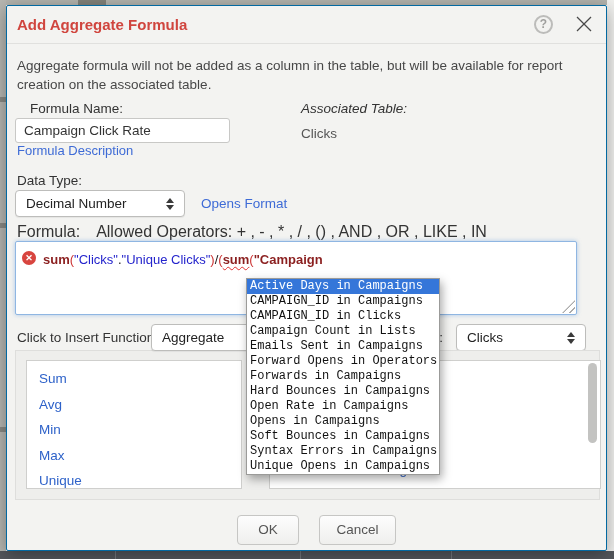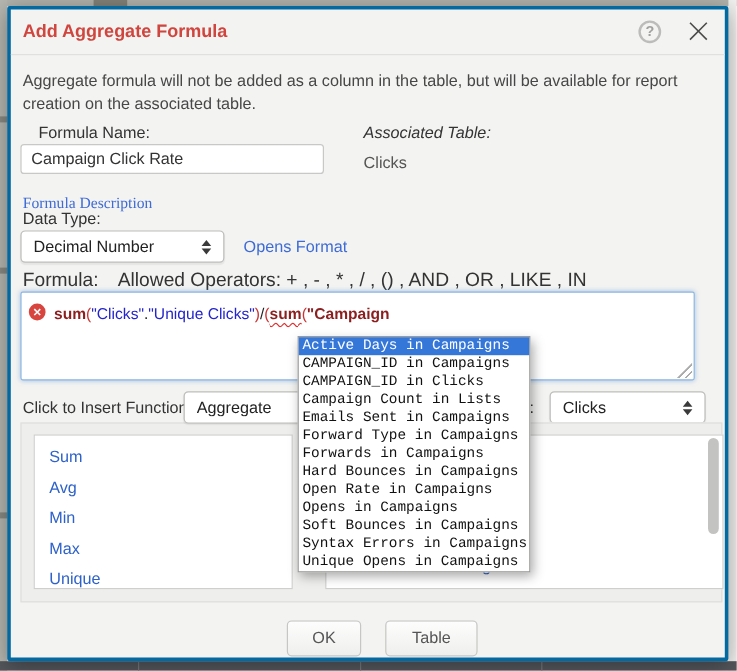--- a/index.html
+++ b/index.html
@@ -9,33 +9,33 @@
   .bg-top    { position:absolute; left:0; top:0; width:614px; height:5px; background:#b3b3ad; }
   .bg-top-dark { position:absolute; left:78px; top:0; width:28px; height:5px; background:#82827a; }
   .bg-left   { position:absolute; left:0; top:0; width:6px; height:559px; background:#b7b7b1; }
   .bg-left-mark { position:absolute; left:0; width:6px; height:5px; background:#8a8a84; }
   .bg-right  { position:absolute; left:607px; top:0; width:7px; height:559px; background:#f1f1ef; }
   .bg-bottom { position:absolute; left:0; top:551px; width:614px; height:8px; background:#54575c; }
   .bg-bottom-line { position:absolute; top:551px; width:1px; height:8px; background:#75787d; }
 
   
   .modal { position:absolute; left:6px; top:5px; width:601px; height:546px; background:#f3f3f1;
-           border:3px solid #0369a1; border-radius:2px; box-shadow:0 4px 18px rgba(0,0,0,.35); }
+           border:1px solid #0369a1; border-radius:2px; box-shadow:0 4px 18px rgba(0,0,0,.35); }
   .mheader { position:absolute; left:0; top:0; width:100%; height:38px; border-bottom:1px solid #e0e0de; }
   .mtitle { position:absolute; left:10px; top:10px; font-size:15px; font-weight:bold; color:#d0453e; }
   .help { position:absolute; right:53px; top:9px; width:19px; height:19px; border:2px solid #bcbcba; border-radius:50%;
           color:#a0a09e; font-size:12px; font-weight:bold; text-align:center; line-height:15px; cursor:pointer; }
   .close { position:absolute; right:12px; top:8px; width:20px; height:20px; cursor:pointer; }
 
   .desc { position:absolute; left:10px; top:50px; width:582px; font-size:13.5px; color:#474747; line-height:19px; }
 
   .lbl { position:absolute; font-size:13.5px; color:#333; }
   .link { position:absolute; font-size:13px; color:#3e6bd6; cursor:pointer; text-decoration:none; }
 
-  .txtinput { position:absolute; left:8px; top:112px; width:253px; height:25px; background:#fff; border:1px solid #c8c8c6;
+  .txtinput { position:absolute; left:8px; top:112px; width:215px; height:25px; background:#fff; border:1px solid #c8c8c6;
               border-radius:3px; font-size:13.5px; color:#333; padding:0 8px; font-family:"Liberation Sans",sans-serif; }
 
   .select { position:absolute; background:#fff; border:1px solid #bdbdbb; border-radius:4px; height:27px;
             font-size:13.5px; color:#222; display:flex; align-items:center; padding:0 10px; cursor:pointer;
             box-shadow:0 1px 1px rgba(0,0,0,.06); }
   .select .val { flex:1; white-space:nowrap; overflow:hidden; }
   .stepper { width:9px; display:flex; flex-direction:column; align-items:center; gap:2px; margin-left:6px; }
   .tri-up   { width:0; height:0; border-left:4px solid transparent; border-right:4px solid transparent; border-bottom:5px solid #3a3a3a; }
   .tri-down { width:0; height:0; border-left:4px solid transparent; border-right:4px solid transparent; border-top:5px solid #3a3a3a; }
 
@@ -101,21 +101,21 @@
         <line x1="3" y1="3" x2="17" y2="17" stroke="#4a4a4a" stroke-width="1.3"></line>
         <line x1="17" y1="3" x2="3" y2="17" stroke="#4a4a4a" stroke-width="1.3"></line>
       </svg>
     </div>
   </div>
 
   <div class="desc">Aggregate formula will not be added as a column in the table, but will be available for report creation on the associated table.</div>
 
   <div class="lbl" style="left:23px; top:95px;">Formula Name:</div>
   <input class="txtinput" value="Campaign Click Rate" style="">
-  <a class="link" style="left:10px; top:153px;font-family:Liberation Serif, serif;">Formula Description</a>
+  <a class="link" style="left:10px; top:137px;">Formula Description</a>
 
   <div class="lbl" style="left:294px; top:95px;font-style:italic;">Associated Table:</div>
   <div class="lbl" style="left:294px; top:120px; color:#555;">Clicks</div>
 
   <div class="lbl" style="left:10px; top:167px;">Data Type:</div>
   <div class="select" style="left:8px; top:184px; width:170px;">
     <span class="val">Decimal Number</span>
     <span class="stepper">
         <span class="tri-up"></span>
         <span class="tri-down"></span>
@@ -161,26 +161,26 @@
       </div>
     </div>
   </div>
 
   <div class="ac">
     <div class="ac-item sel">Active Days in Campaigns</div>
     <div class="ac-item">CAMPAIGN_ID in Campaigns</div>
     <div class="ac-item">CAMPAIGN_ID in Clicks</div>
     <div class="ac-item">Campaign Count in Lists</div>
     <div class="ac-item">Emails Sent in Campaigns</div>
-    <div class="ac-item">Forward Type in Campaigns</div>
+    <div class="ac-item">Forward Opens in Operators</div>
     <div class="ac-item">Forwards in Campaigns</div>
     <div class="ac-item">Hard Bounces in Campaigns</div>
     <div class="ac-item">Open Rate in Campaigns</div>
     <div class="ac-item">Opens in Campaigns</div>
     <div class="ac-item">Soft Bounces in Campaigns</div>
     <div class="ac-item">Syntax Errors in Campaigns</div>
     <div class="ac-item">Unique Opens in Campaigns</div>
   </div>
 
   <div class="btn btn-ok">OK</div>
-  <div class="btn btn-cancel">Table</div>
+  <div class="btn btn-cancel">Cancel</div>
 
 </div>
 
 </body></html>

